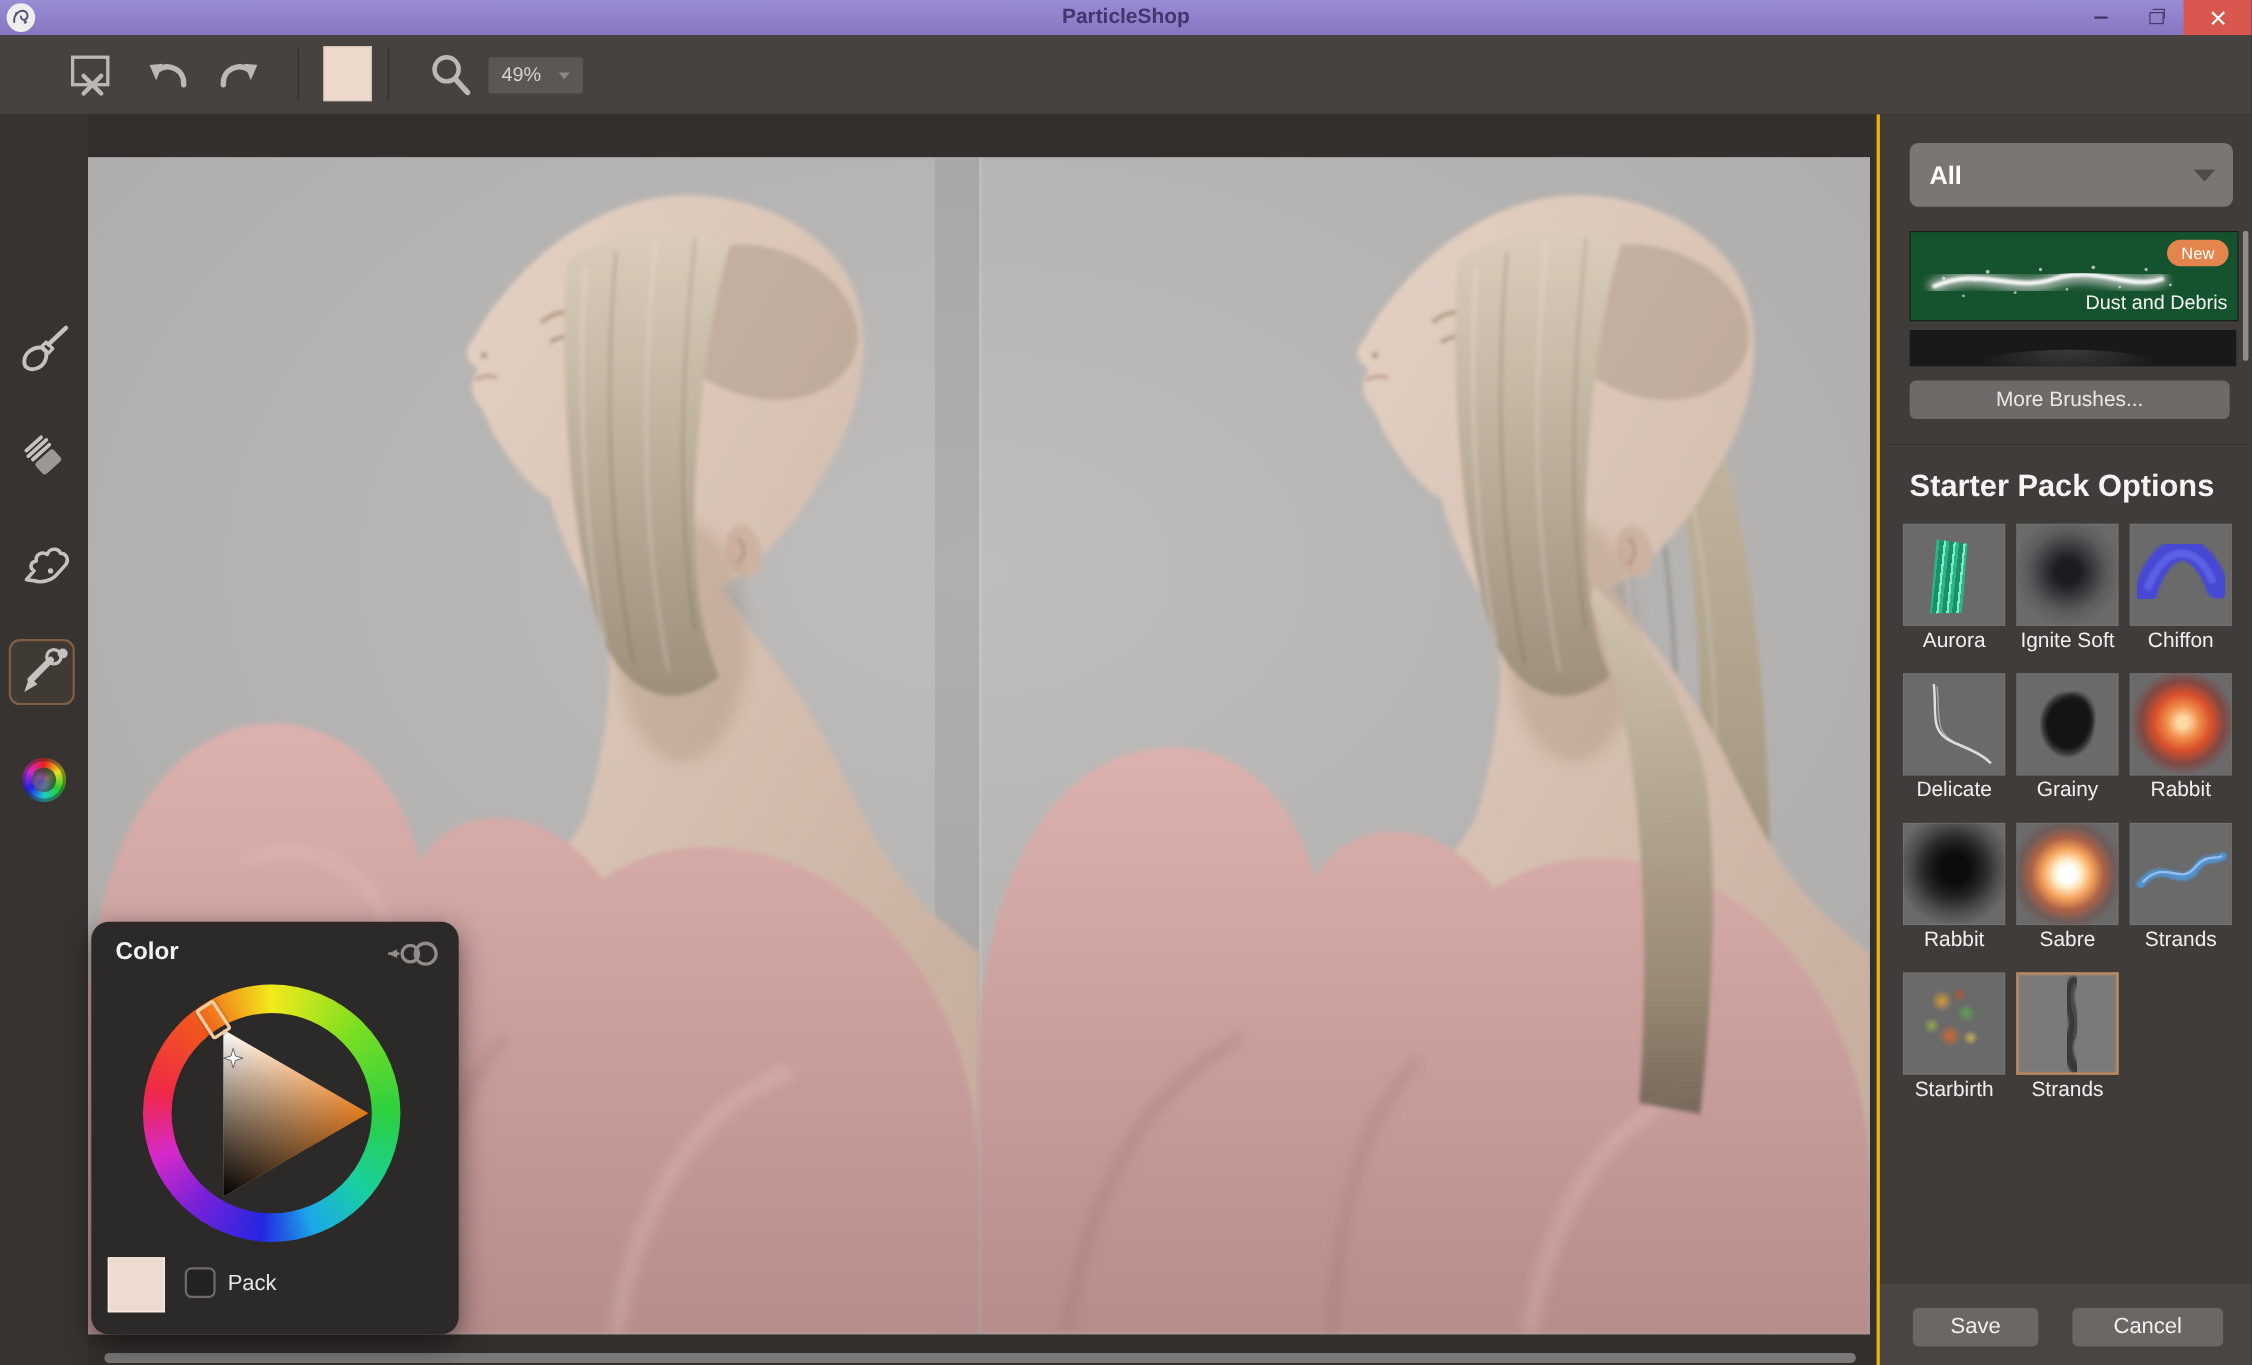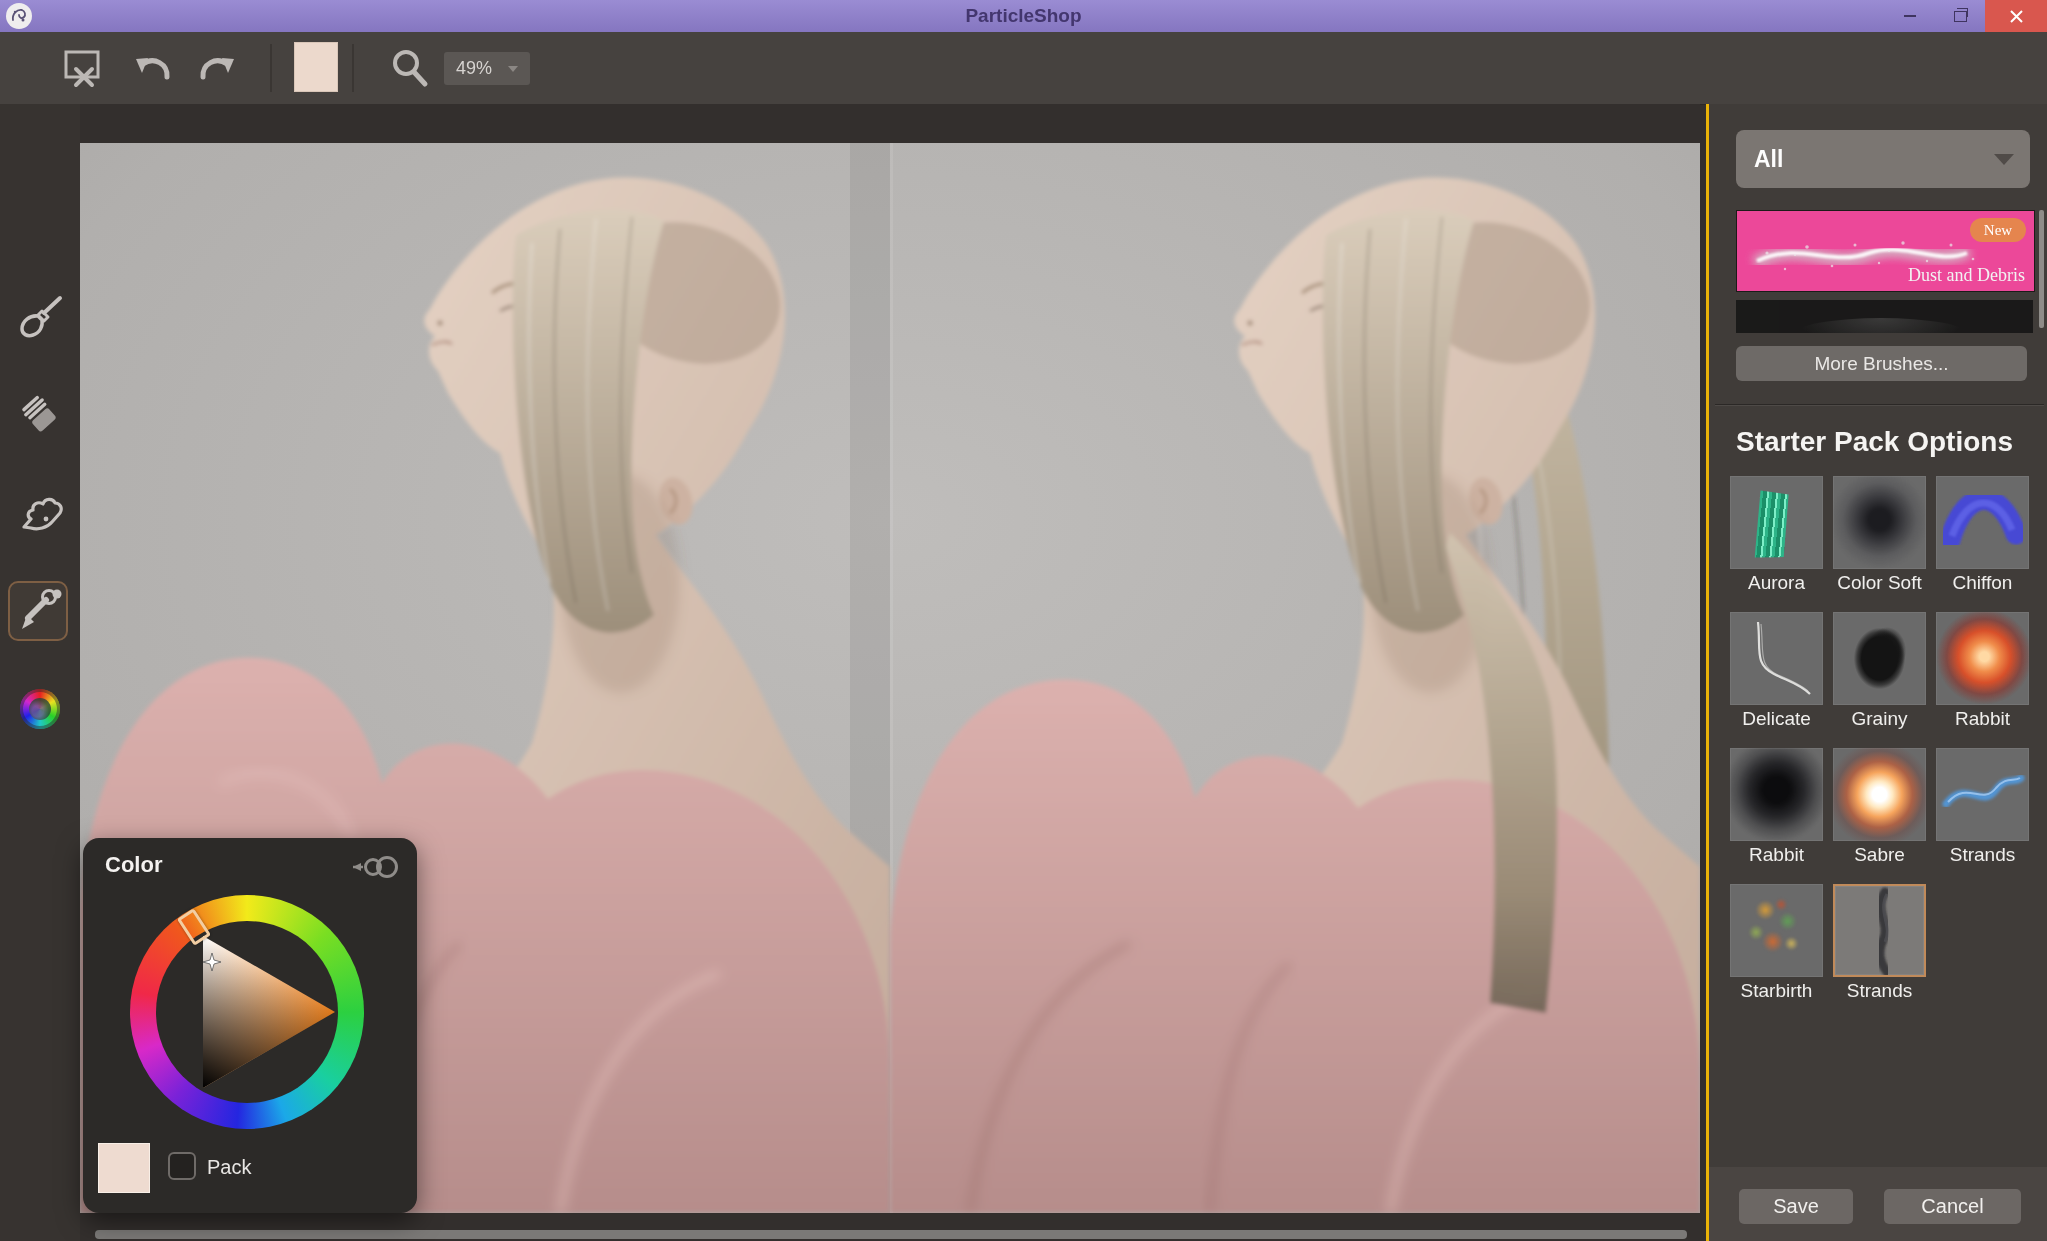--- a/index.html
+++ b/index.html
@@ -63,21 +63,21 @@
     border:2px solid #6f6b68;border-radius:6px;background:#242220;}
   .cp-glow{position:absolute;left:124px;top:318px;font-size:20px;color:#e8e6e4;}
 
   
   .right-panel{position:absolute;left:1706px;top:104px;width:341px;height:1137px;background:#403c39;border-left:3px solid #eab308;}
   .all-dd{position:absolute;left:27px;top:26px;width:294px;height:58px;background:#7b7672;border-radius:8px;
     display:flex;align-items:center;}
   .all-dd .lbl{margin-left:18px;font-size:23px;font-weight:700;color:#fdfdfd;}
   .all-dd .caret{position:absolute;right:16px;width:0;height:0;border-left:10px solid transparent;
     border-right:10px solid transparent;border-top:11px solid #504b48;}
-  .featured{position:absolute;left:27px;top:106px;width:297px;height:80px;background:#ec4899;border:1px solid #1d1b19;font-family:Liberation Serif, serif;}
+  .featured{position:absolute;left:27px;top:106px;width:297px;height:80px;background:#14532d;border:1px solid #1d1b19;}
   .badge-new{position:absolute;right:8px;top:7px;width:56px;height:24px;background:#e5854e;border-radius:12px;
     color:#fff;font-size:15px;display:flex;align-items:center;justify-content:center;}
   .featured-name{position:absolute;right:9px;bottom:5px;color:#f2f2f2;font-size:18px;}
   .partial-tile{position:absolute;left:27px;top:196px;width:297px;height:33px;background:#141414;overflow:hidden;opacity:.85;}
   .partial-hump{position:absolute;left:60px;top:18px;width:170px;height:30px;border-radius:50%;
     background:radial-gradient(ellipse at 50% 0,#3a3a3a,transparent 70%);}
   .list-scroll{position:absolute;left:330px;top:106px;width:5px;height:118px;background:#8f8c89;border-radius:2px;}
   .more-brushes{position:absolute;left:27px;top:242px;width:291px;height:35px;background:#6e6a67;border-radius:6px;
     color:#e9e7e5;font-size:19px;display:flex;align-items:center;justify-content:center;}
   .groove{position:absolute;left:6px;top:300px;width:329px;height:0;border-top:1px solid #2b2826;border-bottom:1px solid #4e4a47;}
@@ -410,21 +410,21 @@
           <defs>
               <filter id="cb">
                 <feGaussianBlur stdDeviation="0.8"></feGaussianBlur>
               </filter>
             </defs>
           <path d="M14,64 C30,10 64,12 80,58" fill="none" stroke="#474ad4" stroke-width="21" stroke-linecap="round" filter="url(#cb)"></path>
           <path d="M16,60 C32,16 62,18 76,54" fill="none" stroke="#6b6ff0" stroke-width="7" opacity="0.6" filter="url(#cb)"></path>
         </svg>
       </div>
       <div class="tile-label lc0 l0">Aurora</div>
-      <div class="tile-label lc1 l0">Color Soft</div>
+      <div class="tile-label lc1 l0">Ignite Soft</div>
       <div class="tile-label lc2 l0">Chiffon</div>
 
       <div class="tile c0 r1">
         <svg class="art" width="93" height="93" viewBox="0 0 93 93">
           <path d="M28,10 C31,38 24,52 44,62 C58,69 70,72 80,82" fill="none" stroke="#ececea" stroke-width="2.2" opacity="0.9"></path>
           <path d="M31,12 C34,40 28,54 48,63 C60,68 70,72 78,79" fill="none" stroke="#d5d5d3" stroke-width="1.2" opacity="0.6"></path>
         </svg>
       </div>
       <div class="tile c1 r1">
           <div class="art art-grainy"></div>

